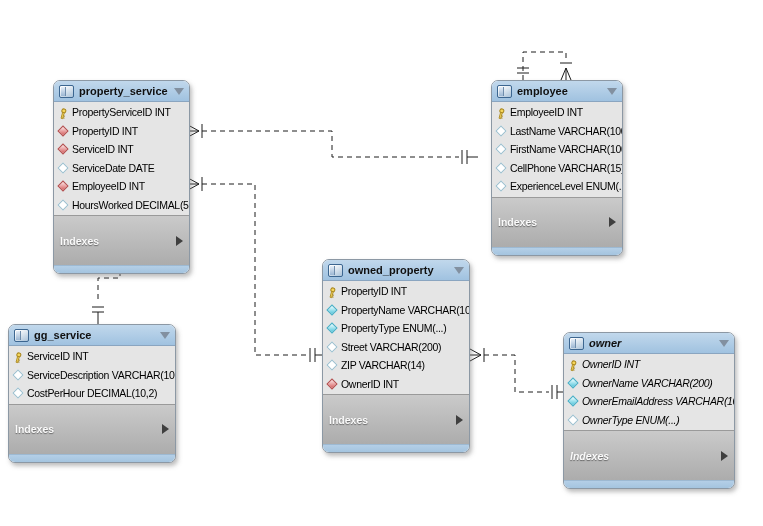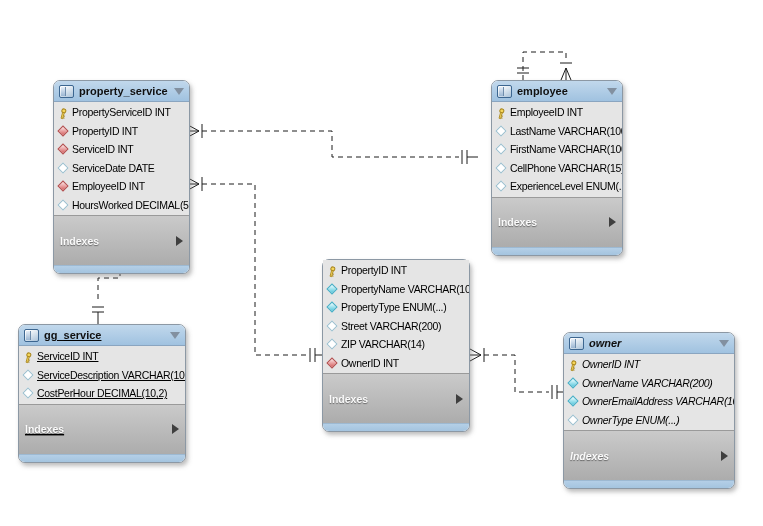--- a/index.html
+++ b/index.html
@@ -66,21 +66,21 @@
   }
   .tbl-footer{
     height:7px;
     background:linear-gradient(#b4cfe7,#a4c4df);
     border-top:1px solid #9db9d2;
     border-radius:0 0 6px 6px;
   }
   
   #t-property_service{left:53px;top:80px;width:135px;}
   #t-employee{left:491px;top:80px;width:130px;}
-  #t-gg_service{left:18px;top:324px;width:166px;text-decoration:underline;}
+  #t-gg_service{left:8px;top:324px;width:166px;}
   #t-owned_property{left:322px;top:259px;width:146px;}
   #t-owner{left:563px;top:332px;width:170px;font-style:italic;}
   
   #connectors{position:absolute;left:0;top:0;width:763px;height:526px;pointer-events:none;}
   #connectors path{fill:none;stroke:#1c1c1c;stroke-width:1;}
   #connectors path.dash{stroke-dasharray:5 4;}
 </style>
 </head>
 <body>
 
@@ -242,20 +242,25 @@
       </div>
     </div>
   <div class="tbl-indexes">
     <span class="idx-label">Indexes</span>
     <span class="idx-arrow"></span>
   </div>
   <div class="tbl-footer"></div>
 </div>
 
 <div class="table-box" id="t-owned_property">
+  <div class="tbl-header">
+    <span class="tbl-icon"></span>
+    <span class="tbl-title">owned_property</span>
+    <span class="hdr-caret"></span>
+  </div>
   <div class="tbl-fields">
       <div class="field-row">
         <span class="f-icon"><svg width="12" height="12" viewBox="0 0 12 12">
             <g transform="rotate(15 6 6)">
               <circle cx="6" cy="2.8" r="2" fill="#f6d75b" stroke="#a8861f" stroke-width="1"></circle>
               <rect x="5.2" y="4.4" width="1.7" height="6.2" fill="#f6d75b" stroke="#a8861f" stroke-width="0.8"></rect>
               <rect x="6.9" y="7.2" width="1.6" height="1" fill="#a8861f"></rect>
               <rect x="6.9" y="9.2" width="1.6" height="1" fill="#a8861f"></rect>
             </g>
           </svg></span>

